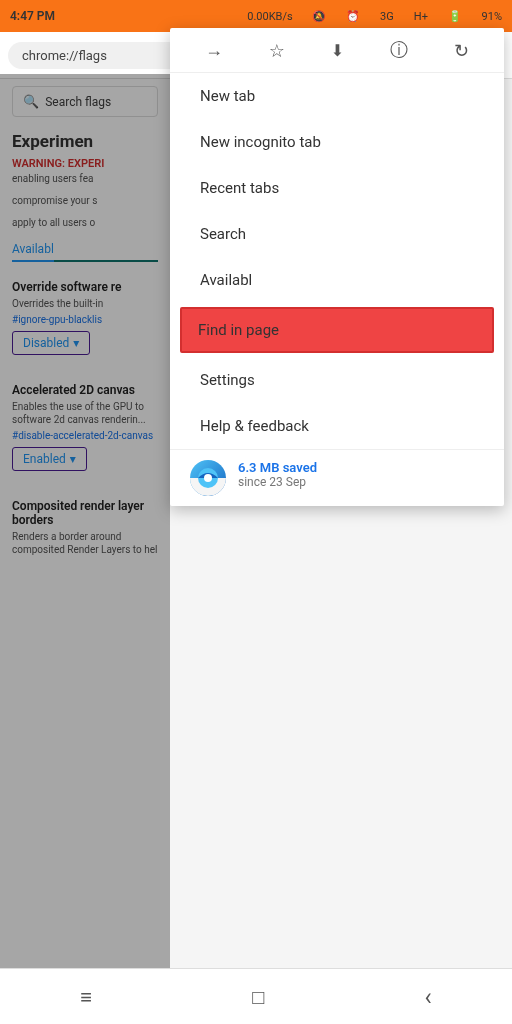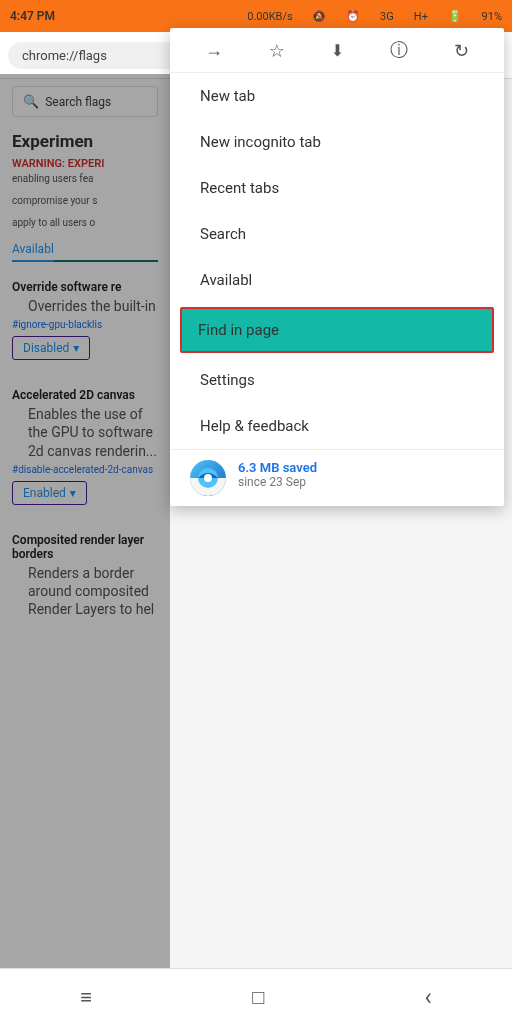--- a/index.html
+++ b/index.html
@@ -122,25 +122,24 @@
     }
 
     .section-title {
       font-size: 12px;
       font-weight: 600;
       color: #222;
       margin-bottom: 3px;
       margin-top: 18px;
     }
     .section-desc {
-      font-size: 14px;
+      font-size: 10px;
       color: #555;
       margin-bottom: 4px;
       line-height: 1.3;
-      margin-left: 16px;
     }
     .link-text {
       font-size: 10px;
       color: #1a73e8;
       margin-bottom: 6px;
     }
     .dropdown-btn {
       border: 1px solid #4c1d95;
       border-radius: 3px;
       padding: 4px 10px;
@@ -190,21 +189,21 @@
 
     .menu-item-highlighted {
       border: 2px solid #d32f2f;
       margin: 0 4px;
       padding: 12px 16px;
       border-radius: 2px;
       display: block;
       font-size: 15px;
       color: #333;
       cursor: pointer;
-      background: #14b8a6;
+      background: #ef4444;
     }
 
     .menu-divider {
       height: 1px;
       background: #eee;
     }
 
     .menu-footer {
       padding: 10px 20px;
       display: flex;

